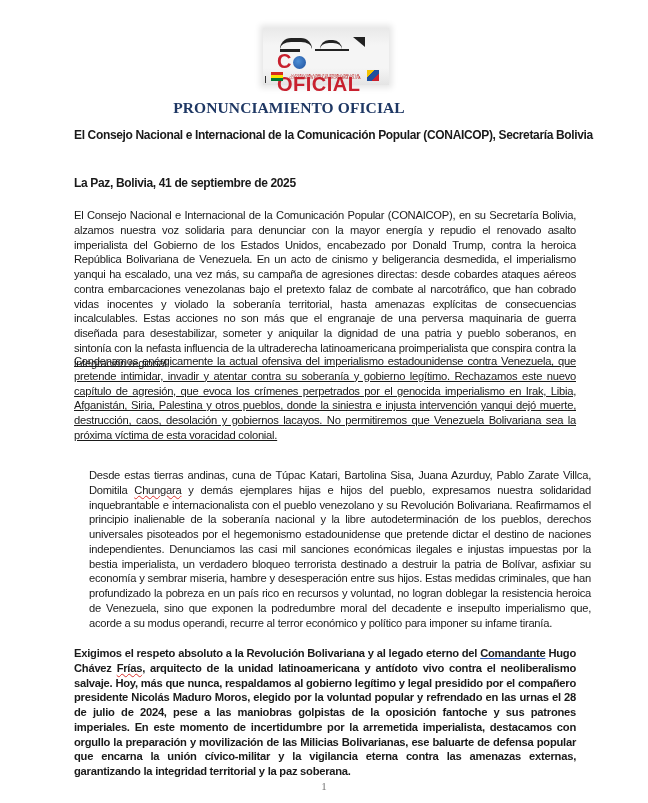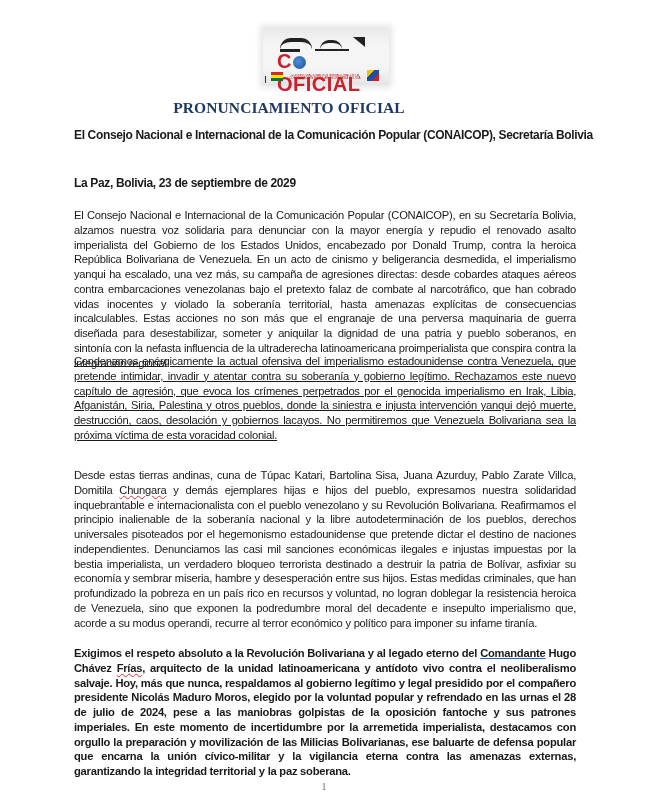--- a/index.html
+++ b/index.html
@@ -17,21 +17,21 @@
   .logo .flag-ve { position: absolute; left: 104px; top: 42px; width: 12px; height: 11px; background: linear-gradient(135deg, #f4c300 33%, #1f4f9c 33%, #1f4f9c 66%, #c8202e 66%); }
   .logo .subtext { position: absolute; left: 23px; top: 46px; width: 78px; height: 5px; font-family: "Liberation Sans", sans-serif; font-size: 3px; color: #b22; line-height: 2.5px; overflow: hidden; text-align: center; }
   .logo .cursor { position: absolute; left: 2px; top: 48px; width: 1px; height: 7px; background: #333; }
 
   .title { position: absolute; left: 0; top: 99px; width: 578px; text-align: center; font-family: "Liberation Serif", serif; font-weight: bold; font-size: 15.5px; color: #1f3864; letter-spacing: 0.1px; }
   .subtitle { position: absolute; left: 74px; top: 127px; width: 520px; font-family: "Liberation Sans", sans-serif; font-weight: bold; font-size: 12px; line-height: 16.5px; color: #1a1a1a; letter-spacing: -0.35px; }
   .dateline { position: absolute; left: 74px; top: 176px; font-family: "Liberation Sans", sans-serif; font-weight: bold; font-size: 12px; color: #1a1a1a; letter-spacing: -0.35px; }
   .body-text { position: absolute; left: 74px; width: 502px; font-family: "Liberation Sans", sans-serif; font-size: 11.2px; line-height: 14.75px; color: #1a1a1a; text-align: justify; letter-spacing: -0.25px; margin: 0; }
   .p1 { top: 208px; }
   .p2 { top: 354px; text-decoration: underline; }
-  .p3 { top: 468px; }
+  .p3 { top: 468px; margin-left: 15px; }
   .p4 { top: 646px; font-weight: bold; }
   .spell { text-decoration: underline wavy #d9302c; text-decoration-thickness: 1px; }
   .grammar { text-decoration: underline #2f5fbf; text-decoration-thickness: 1px; }
   .page-number { position: absolute; left: 0; top: 780px; width: 648px; text-align: center; font-family: "Liberation Serif", serif; font-size: 11px; color: #777; }
 </style>
 </head>
 <body>
 
 <div class="page">
 
@@ -47,21 +47,21 @@
     <div class="flag-ve"></div>
     <div class="cursor"></div>
   </div>
 
   <div class="title">PRONUNCIAMIENTO OFICIAL</div>
 
   <div class="subtitle">
     <div>El Consejo Nacional e Internacional de la Comunicación Popular (CONAICOP), Secretaría Bolivia</div>
   </div>
 
-  <div class="dateline">La Paz, Bolivia, 23 de septiembre de 2029</div>
+  <div class="dateline">La Paz, Bolivia, 41 de septiembre de 2025</div>
 
   <p class="body-text p1">El Consejo Nacional e Internacional de la Comunicación Popular (CONAICOP), en su Secretaría Bolivia, alzamos nuestra voz solidaria para denunciar con la mayor energía y repudio el renovado asalto imperialista del Gobierno de los Estados Unidos, encabezado por Donald Trump, contra la heroica República Bolivariana de Venezuela. En un acto de cinismo y beligerancia desmedida, el imperialismo yanqui ha escalado, una vez más, su campaña de agresiones directas: desde cobardes ataques aéreos contra embarcaciones venezolanas bajo el pretexto falaz de combate al narcotráfico, que han cobrado vidas inocentes y violado la soberanía territorial, hasta amenazas explícitas de consecuencias incalculables. Estas acciones no son más que el engranaje de una perversa maquinaria de guerra diseñada para desestabilizar, someter y aniquilar la dignidad de una patria y pueblo soberanos, en sintonía con la nefasta influencia de la ultraderecha latinoamericana proimperialista que conspira contra la integración regional.</p>
 
   <p class="body-text p2">Condenamos enérgicamente la actual ofensiva del imperialismo estadounidense contra Venezuela, que pretende intimidar, invadir y atentar contra su soberanía y gobierno legítimo. Rechazamos este nuevo capítulo de agresión, que evoca los crímenes perpetrados por el genocida imperialismo en Irak, Libia, Afganistán, Siria, Palestina y otros pueblos, donde la siniestra e injusta intervención yanqui dejó muerte, destrucción, caos, desolación y gobiernos lacayos. No permitiremos que Venezuela Bolivariana sea la próxima víctima de esta voracidad colonial.</p>
 
   <p class="body-text p3"><span>Desde estas tierras andinas, cuna de Túpac Katari, Bartolina Sisa, Juana Azurduy, Pablo Zarate Villca, Domitila </span><span class="spell">Chungara</span><span> y demás ejemplares hijas e hijos del pueblo, expresamos nuestra solidaridad inquebrantable e internacionalista con el pueblo venezolano y su Revolución Bolivariana. Reafirmamos el principio inalienable de la soberanía nacional y la libre autodeterminación de los pueblos, derechos universales pisoteados por el hegemonismo estadounidense que pretende dictar el destino de naciones independientes. Denunciamos las casi mil sanciones económicas ilegales e injustas impuestas por la bestia imperialista, un verdadero bloqueo terrorista destinado a destruir la patria de Bolívar, asfixiar su economía y sembrar miseria, hambre y desesperación entre sus hijos. Estas medidas criminales, que han profundizado la pobreza en un país rico en recursos y voluntad, no logran doblegar la resistencia heroica de Venezuela, sino que exponen la podredumbre moral del decadente e insepulto imperialismo que, acorde a su modus operandi, recurre al terror económico y político para imponer su infame tiranía.</span></p>
 
   <p class="body-text p4"><span>Exigimos el respeto absoluto a la Revolución Bolivariana y al legado eterno del </span><span class="grammar">Comandante</span><span> Hugo Chávez </span><span class="spell">Frías</span><span>, arquitecto de la unidad latinoamericana y antídoto vivo contra el neoliberalismo salvaje. Hoy, más que nunca, respaldamos al gobierno legítimo y legal presidido por el compañero presidente Nicolás Maduro Moros, elegido por la voluntad popular y refrendado en las urnas el 28 de julio de 2024, pese a las maniobras golpistas de la oposición fantoche y sus patrones imperiales. En este momento de incertidumbre por la arremetida imperialista, destacamos con orgullo la preparación y movilización de las Milicias Bolivarianas, ese baluarte de defensa popular que encarna la unión cívico-militar y la vigilancia eterna contra las amenazas externas, garantizando la integridad territorial y la paz soberana.</span></p>
 
   <div class="page-number">1</div>

